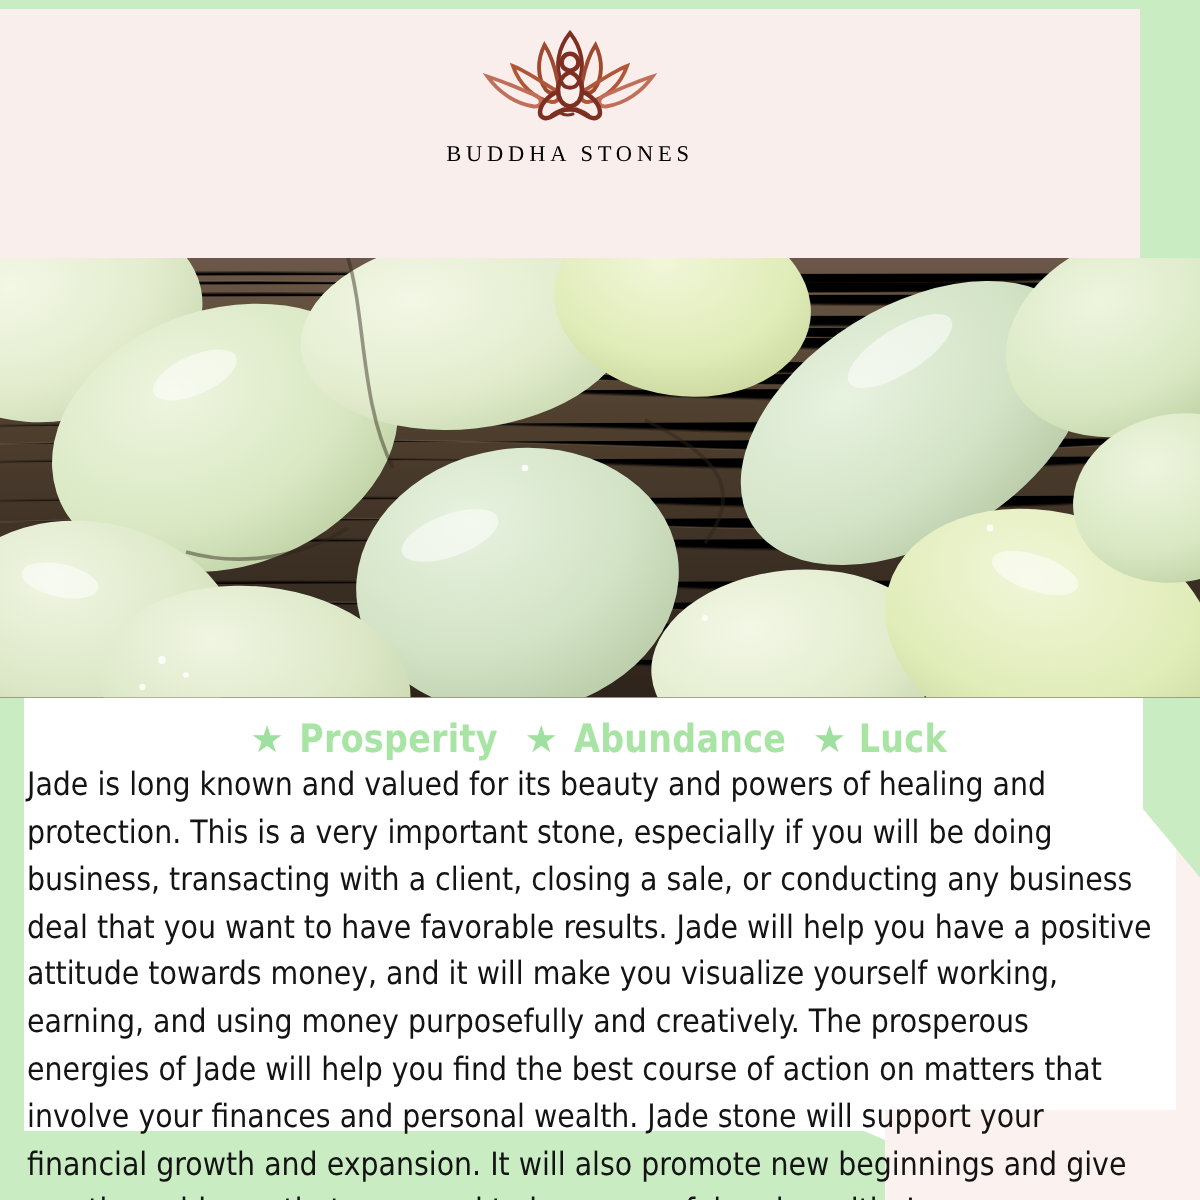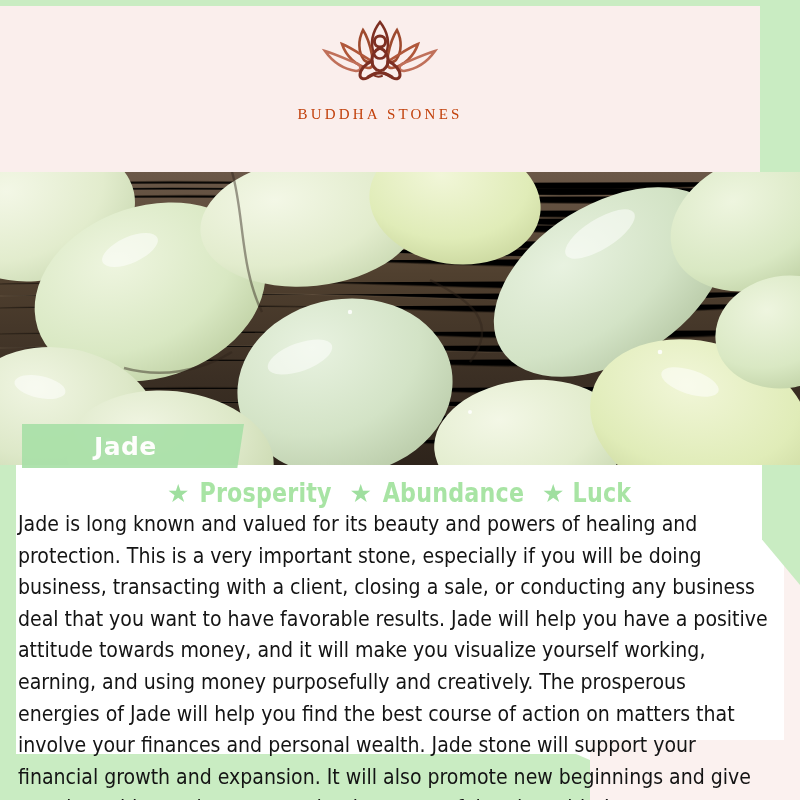--- a/index.html
+++ b/index.html
@@ -46,25 +46,25 @@
   }
   .text-panel-bg{
     position:absolute; left:16px; top:465px; width:768px; height:315px;
     background:#ffffff;
   }
 
   
   .brand { position:absolute; left:0; top:14px; width:760px; text-align:center; z-index:6; }
   .lotus-wrap { display:inline-block; line-height:0; }
   .brand-name {
-    margin-top:16px;
+    margin-top:4px;
     font-family:"Liberation Serif", serif;
     font-size:15px;
     letter-spacing:3.2px;
-    color:#c2410c;
+    color:#000000;
     font-weight:400;
   }
 
   
   .title-ribbon {
     position:absolute; left:168px; top:119px; width:464px; height:50px;
     background:#fdf8f7;
     display:flex; align-items:center; justify-content:center;
     z-index:7;
   }
@@ -253,23 +253,20 @@
           <circle cx="660" cy="180" r="2.3"></circle>
       </g>
       <g stroke="#2e241b" stroke-opacity="0.45" fill="none" stroke-width="2.4">
         <path d="M232 0 C244 40 240 96 262 140"></path>
         <path d="M430 108 C470 128 500 150 470 190"></path>
         <path d="M124 196 C160 206 200 200 232 180"></path>
       </g>
     </svg>
   </div>
 
-  <div class="jade-tag">
-    <span>Jade</span>
-  </div>
 
   <div class="cream-mid"></div>
   <div class="text-panel-bg"></div>
   <div class="left-green-strip"></div>
   <div class="right-green-wedge"></div>
   <div class="bottom-green-band"></div>
   <div class="bottom-cream-right"></div>
 
   <div class="benefits">
     <div class="benefit">

